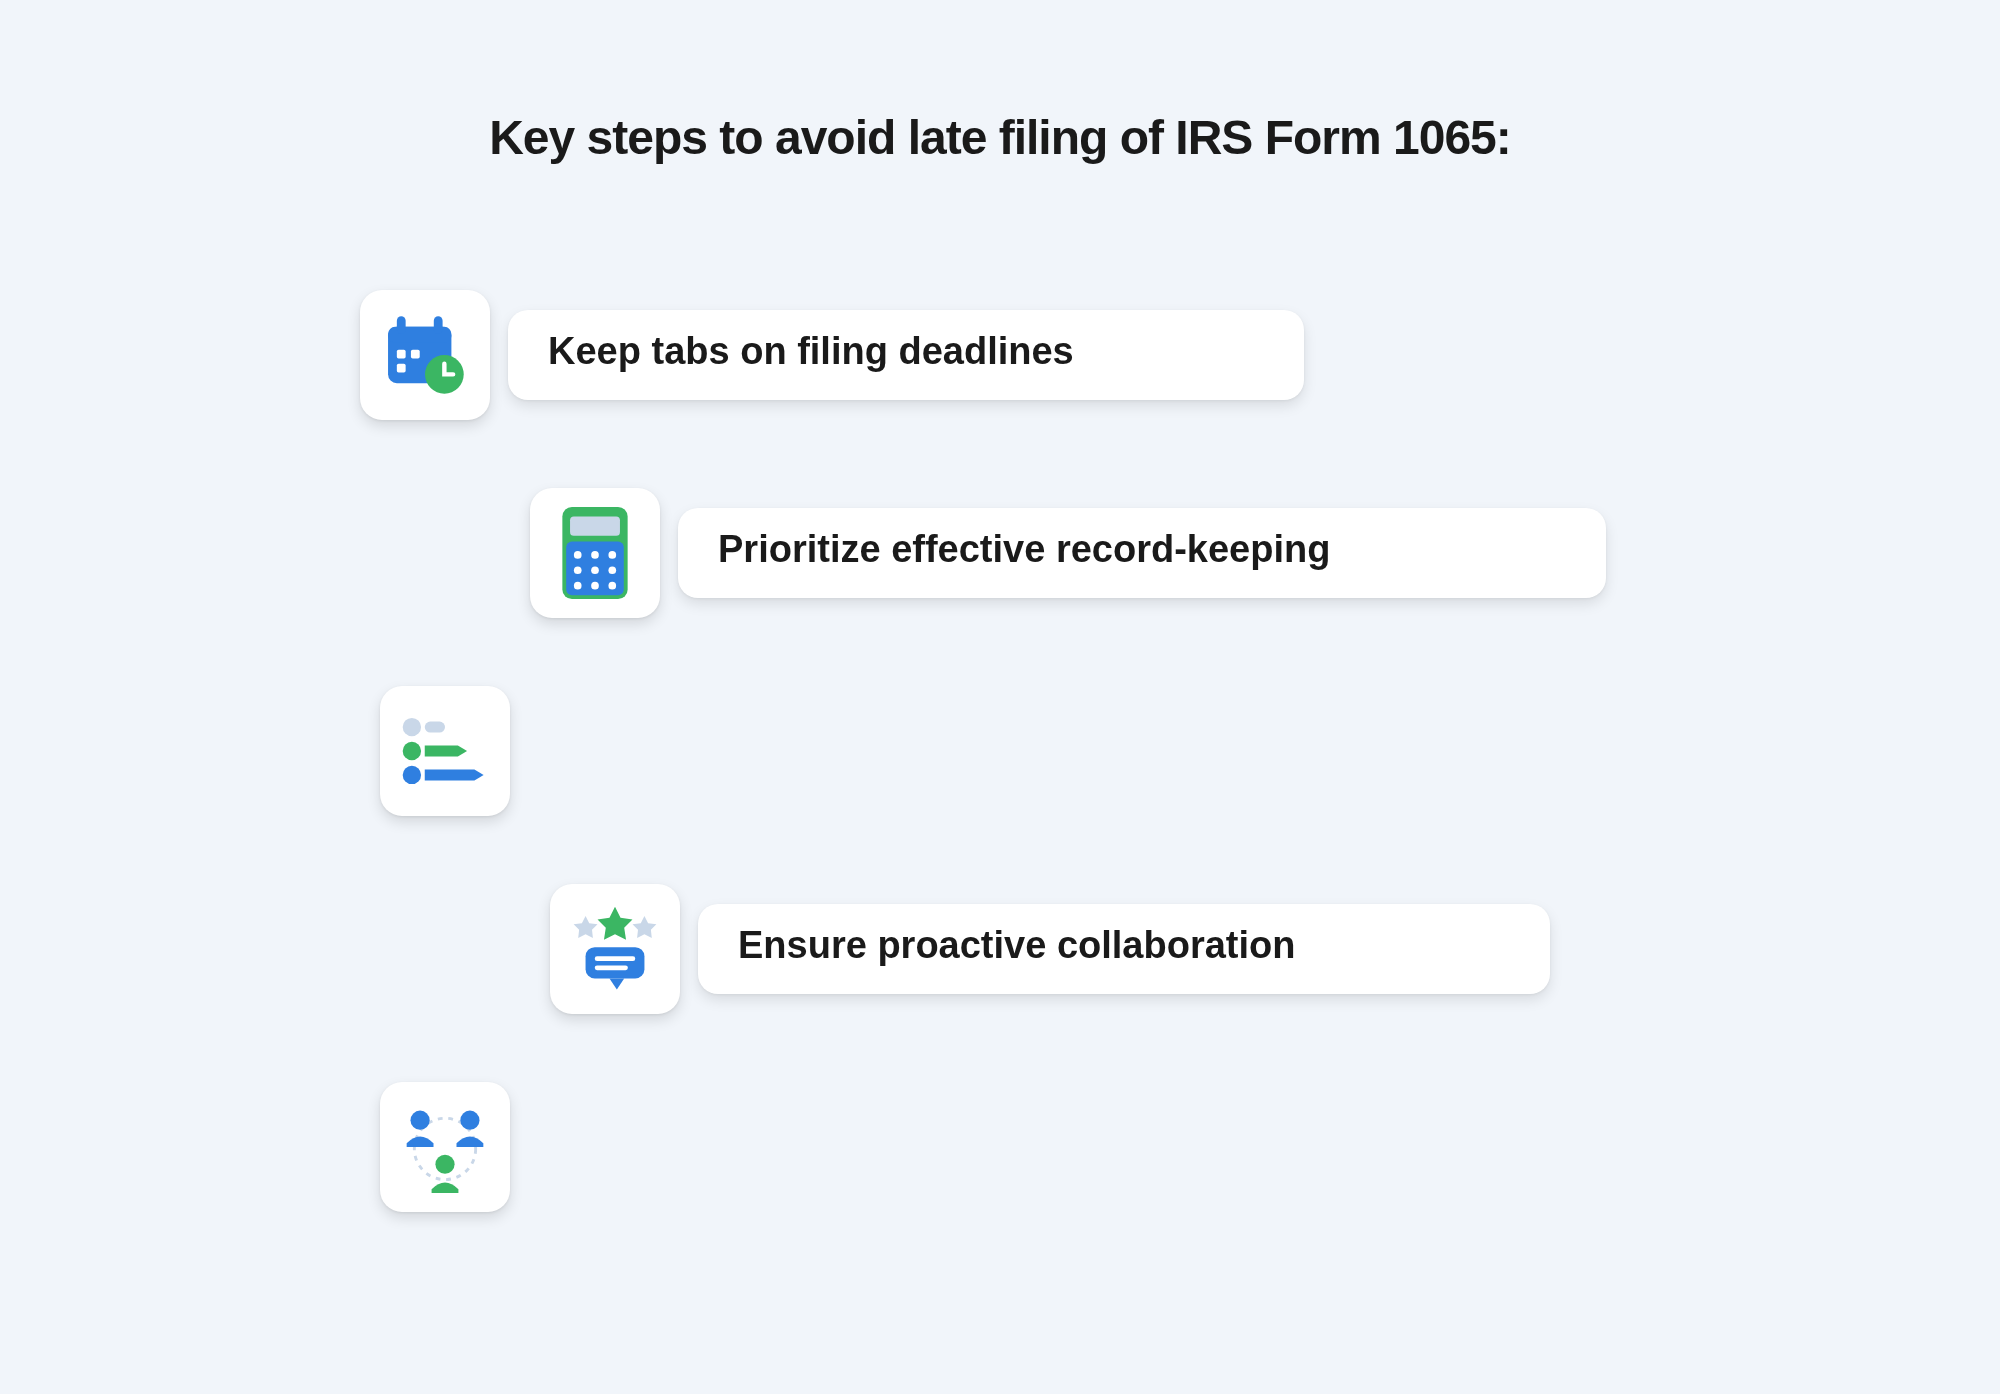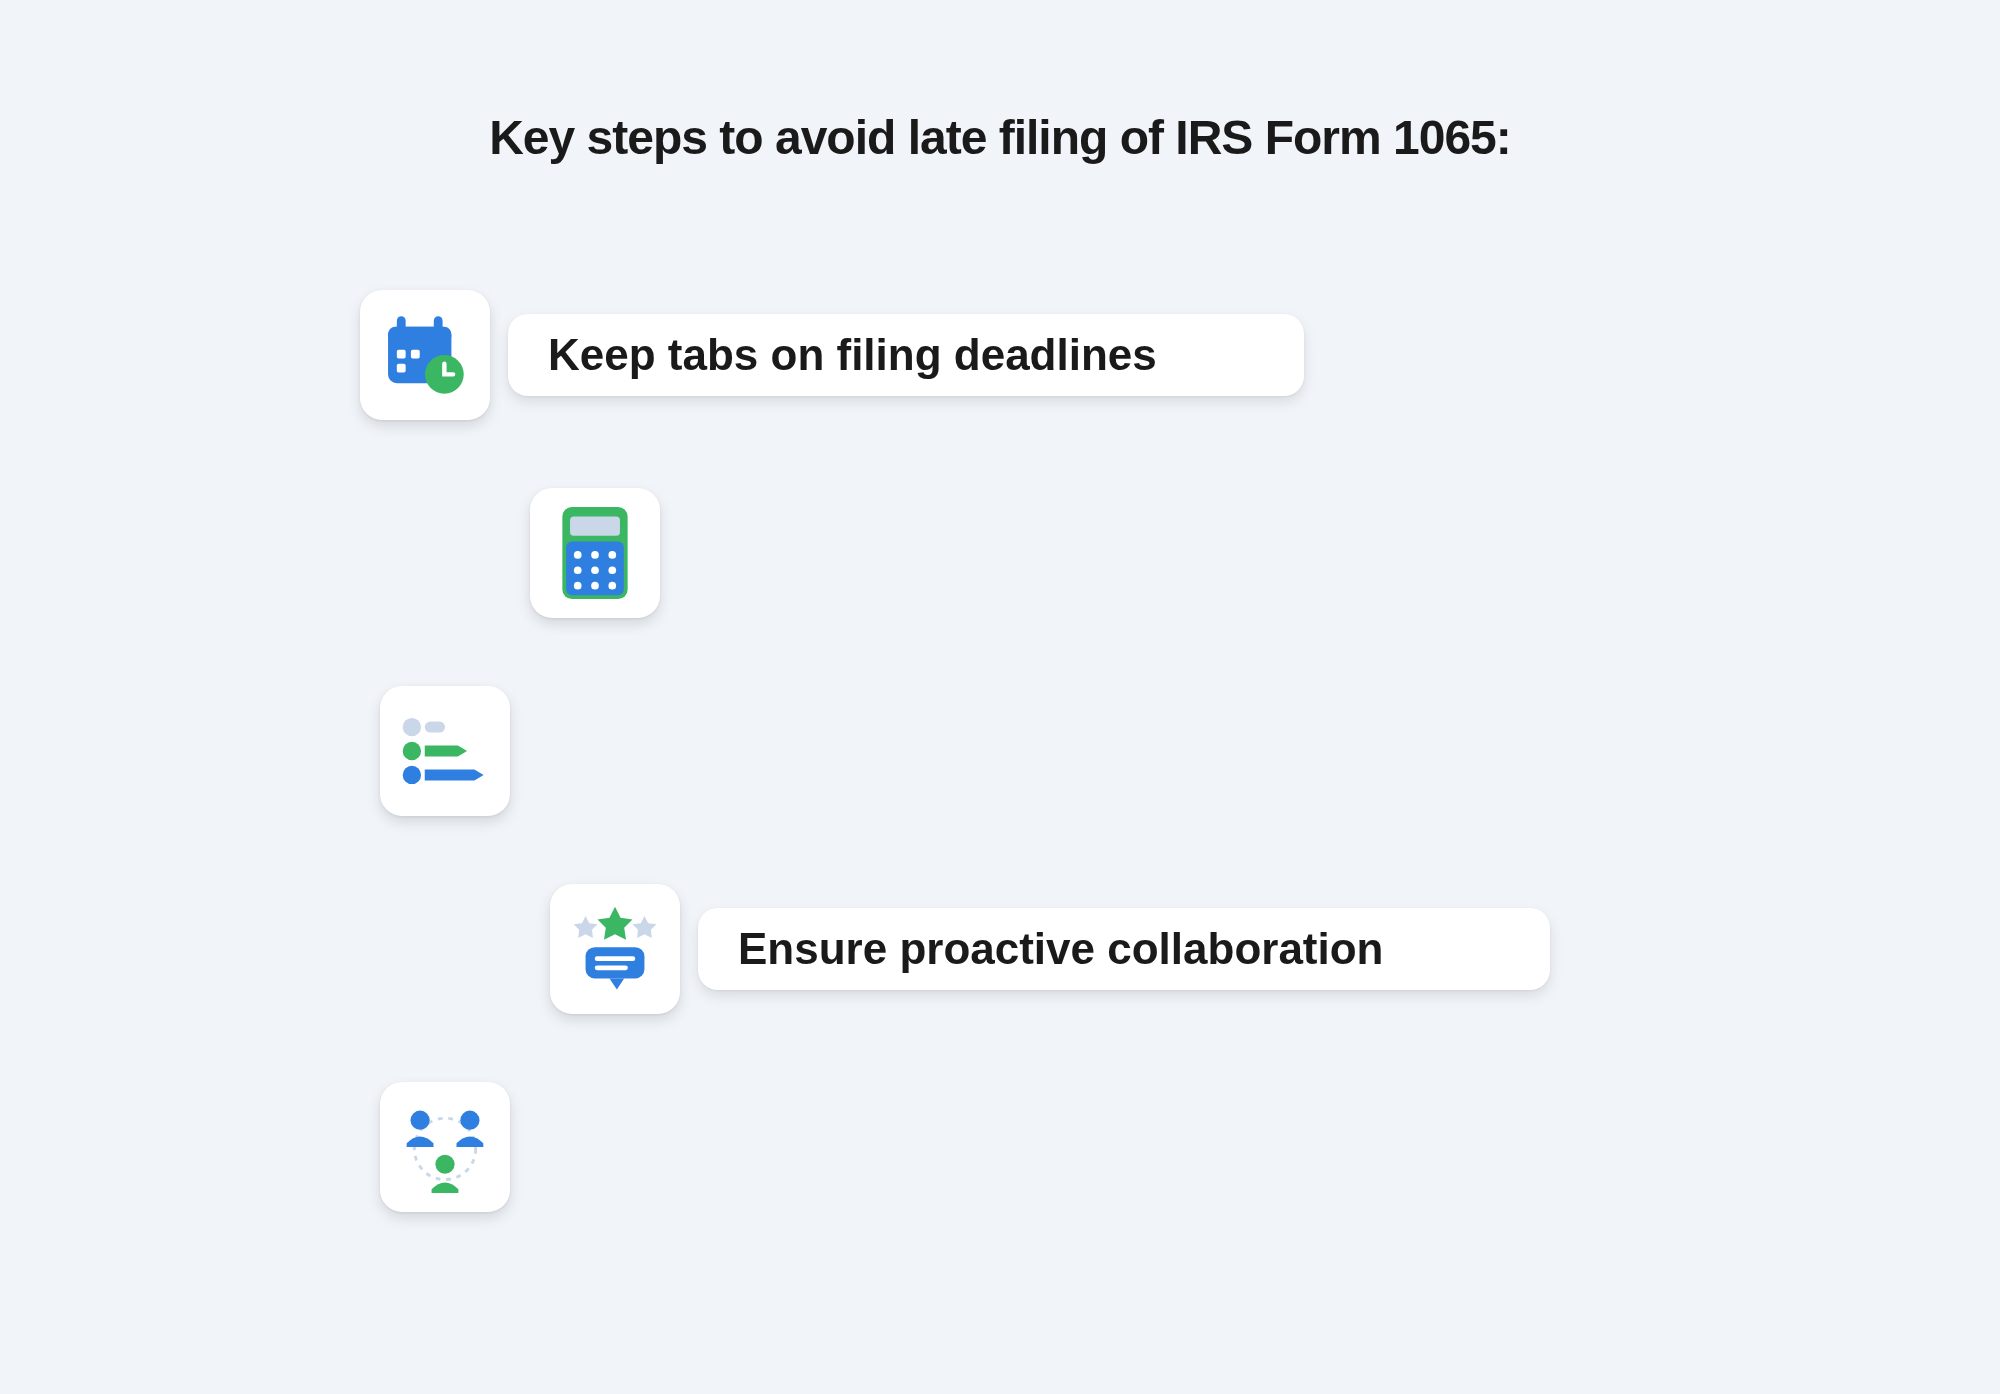--- a/index.html
+++ b/index.html
@@ -41,22 +41,22 @@
     flex-shrink: 0;
   }
   .icon-card svg { display: block; }
   .text-card {
     height: 82px;
     background: #ffffff;
     border-radius: 20px;
     box-shadow: 0 6px 14px rgba(0,0,0,0.10), 0 1px 3px rgba(0,0,0,0.06);
     display: flex;
     align-items: center;
-    padding: 0 48px 0 40px;
-    font-size: 44px;
+    padding: 0 48px 8px 40px;
+    font-size: 38px;
     font-weight: 700;
   }
   
   .row1 { top: 290px;  left: 360px; }
   .row2 { top: 488px;  left: 530px; }
   .row3 { top: 686px;  left: 380px; }
   .row4 { top: 884px;  left: 550px; }
   .row5 { top: 1082px; left: 380px; }
   .row1 .text-card { min-width: 708px; }
   .row2 .text-card { min-width: 840px; }
@@ -96,20 +96,21 @@
         <circle cx="40" cy="52" r="4" fill="#fff"></circle>
         <circle cx="58" cy="52" r="4" fill="#fff"></circle>
       <circle cx="22" cy="68" r="4" fill="#fff"></circle>
         <circle cx="40" cy="68" r="4" fill="#fff"></circle>
         <circle cx="58" cy="68" r="4" fill="#fff"></circle>
       <circle cx="22" cy="84" r="4" fill="#fff"></circle>
         <circle cx="40" cy="84" r="4" fill="#fff"></circle>
         <circle cx="58" cy="84" r="4" fill="#fff"></circle>
     </svg>
   </div>
+  <div class="text-card">Prioritize effective record-keeping</div>
 </div>
 
 <div class="step-row row3">
   <div class="icon-card">
     <svg width="92" height="80" viewBox="0 0 100 80">
       <circle cx="14" cy="14" r="10" fill="#c9d7e8"></circle>
       <rect x="28" y="8" width="22" height="12" rx="6" fill="#c9d7e8"></rect>
       <circle cx="14" cy="40" r="10" fill="#3bb663"></circle>
       <path d="M28 34 h36 l10 6 -10 6 h-36 z" fill="#3bb663"></path>
       <circle cx="14" cy="66" r="10" fill="#2f7fe0"></circle>

